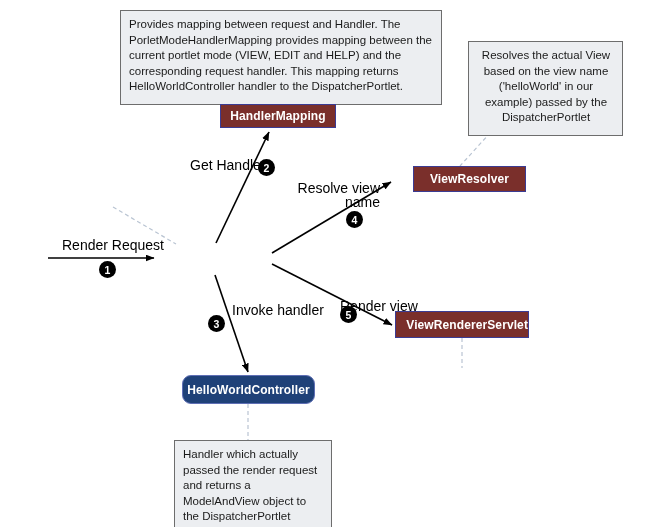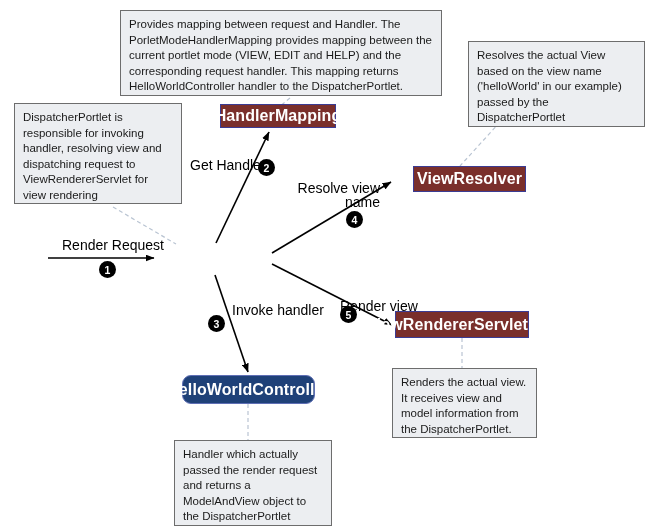--- a/index.html
+++ b/index.html
@@ -25,21 +25,21 @@
   }
 
   
   .node {
     position: absolute;
     box-sizing: border-box;
     display: flex;
     align-items: center;
     justify-content: center;
     color: #ffffff;
-    font-size: 16px;
+    font-size: 12px;
     font-weight: bold;
     letter-spacing: 0.1px;
     white-space: nowrap;
     z-index: 5;
   }
   .node.maroon {
     background: #7a2f2b;
     border: 1.5px solid #3b3b93;
   }
   .node.navy {
@@ -49,21 +49,21 @@
 
   
   .callout {
     position: absolute;
     box-sizing: border-box;
     background: #eceef1;
     border: 1px solid #6d6d6d;
     color: #1a1a1a;
     font-size: 11.5px;
     line-height: 15.5px;
-    padding: 6px 7px 0 8px;
+    padding: 6px 7px 9px 8px;
     z-index: 4;
   }
   .callout p { margin: 0; }
 
   
   .edge-label {
     position: absolute;
     font-size: 14px;
     color: #000000;
     line-height: 14px;
@@ -118,31 +118,25 @@
 
     <line x1="462" y1="338" x2="462" y2="368" stroke="#b9c4d2" stroke-width="1.2" stroke-dasharray="4,3"></line>
 
     <line x1="248" y1="404" x2="248" y2="440" stroke="#b9c4d2" stroke-width="1.2" stroke-dasharray="4,3"></line>
   </svg>
 
   <div class="callout" style="left:120px; top:10px; width:322px;">
     <p>Provides mapping between request and Handler. The PorletModeHandlerMapping provides mapping between the current portlet mode (VIEW, EDIT and HELP) and the corresponding request handler. This mapping returns HelloWorldController handler to the DispatcherPortlet.</p>
   </div>
 
-  <div class="callout" style="left:468px; top:41px; width:177px;">
+  <div class="callout" style="left:468px; top:41px; width:155px;text-align:center;">
     <p>Resolves the actual View based on the view name ('helloWorld' in our example) passed by the DispatcherPortlet</p>
   </div>
 
-  <div class="callout" style="left:14px; top:103px; width:168px;">
-    <p>DispatcherPortlet is responsible for invoking handler, resolving view and dispatching request to ViewRendererServlet for view rendering</p>
-  </div>
 
-  <div class="callout" style="left:392px; top:368px; width:145px;">
-    <p>Renders the actual view. It receives view and model information from the DispatcherPortlet.</p>
-  </div>
 
   <div class="callout" style="left:174px; top:440px; width:158px;">
     <p>Handler which actually passed the render request and returns a ModelAndView object to the DispatcherPortlet</p>
   </div>
 
   <div class="node maroon" style="left:220px; top:104px; width:116px; height:24px;">
     <span>HandlerMapping</span>
   </div>
 
 

